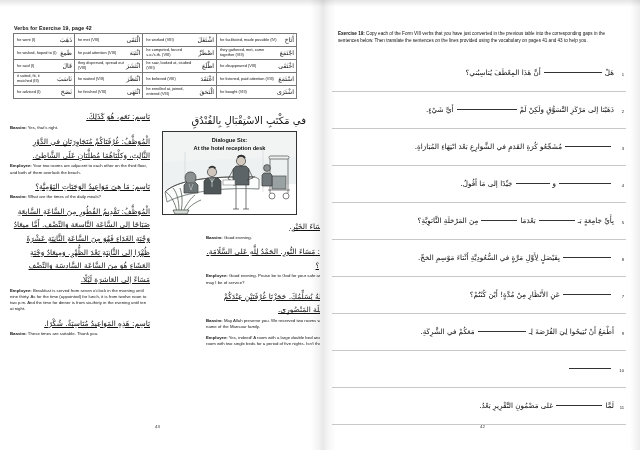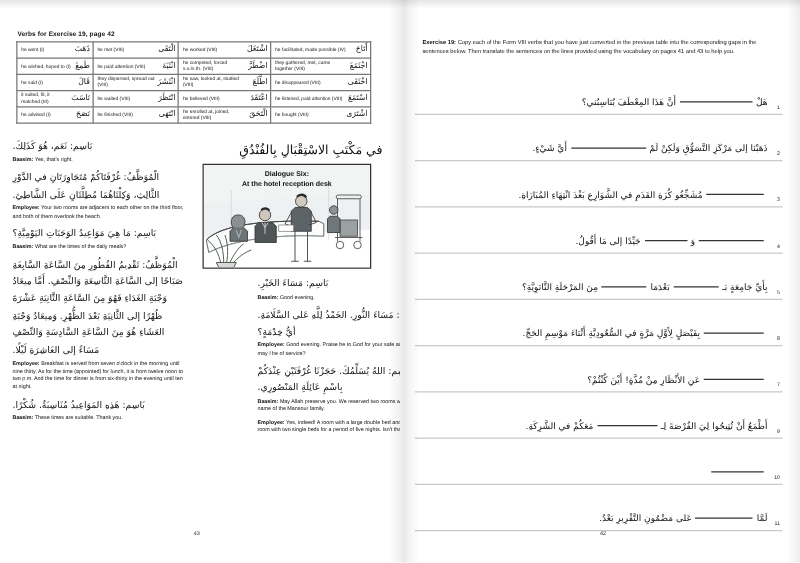--- a/index.html
+++ b/index.html
@@ -156,26 +156,27 @@
   
   .col {
     position: absolute;
     width: 140px;
   }
   .col.colA { left: 10px;  top: 108px; }
   .col.colB { left: 162px; top: 218px; margin-left: 44px; }
 
   .ar-line {
     direction: rtl;
-    text-align: left;
+    text-align: right;
     font-family: "DejaVu Sans", sans-serif;
     font-size: 7.4px;
     line-height: 1.85;
     color: #111;
     margin: 2px 0 1px 0;
+    text-decoration: underline;
   }
   .en-line {
     font-size: 4.3px;
     line-height: 1.45;
     color: #111;
     margin: 0 0 4px 0;
   }
   .en-line b { font-weight: bold; }
 
   .folio {
@@ -204,21 +205,21 @@
     left: 12px;
     top: 55px;
     width: 294px;
   }
   .q-row {
     position: relative;
     min-height: 30px;
     border-bottom: 0.5px solid #c9c9c9;
     display: flex;
     flex-direction: row-reverse;
-    align-items: flex-end;
+    align-items: center;
     padding: 3px 2px 3px 2px;
     gap: 3px;
   }
   .q-num {
     font-size: 4.2px;
     color: #222;
     flex: 0 0 auto;
     padding-top: 2px;
     width: 7px;
     text-align: right;

